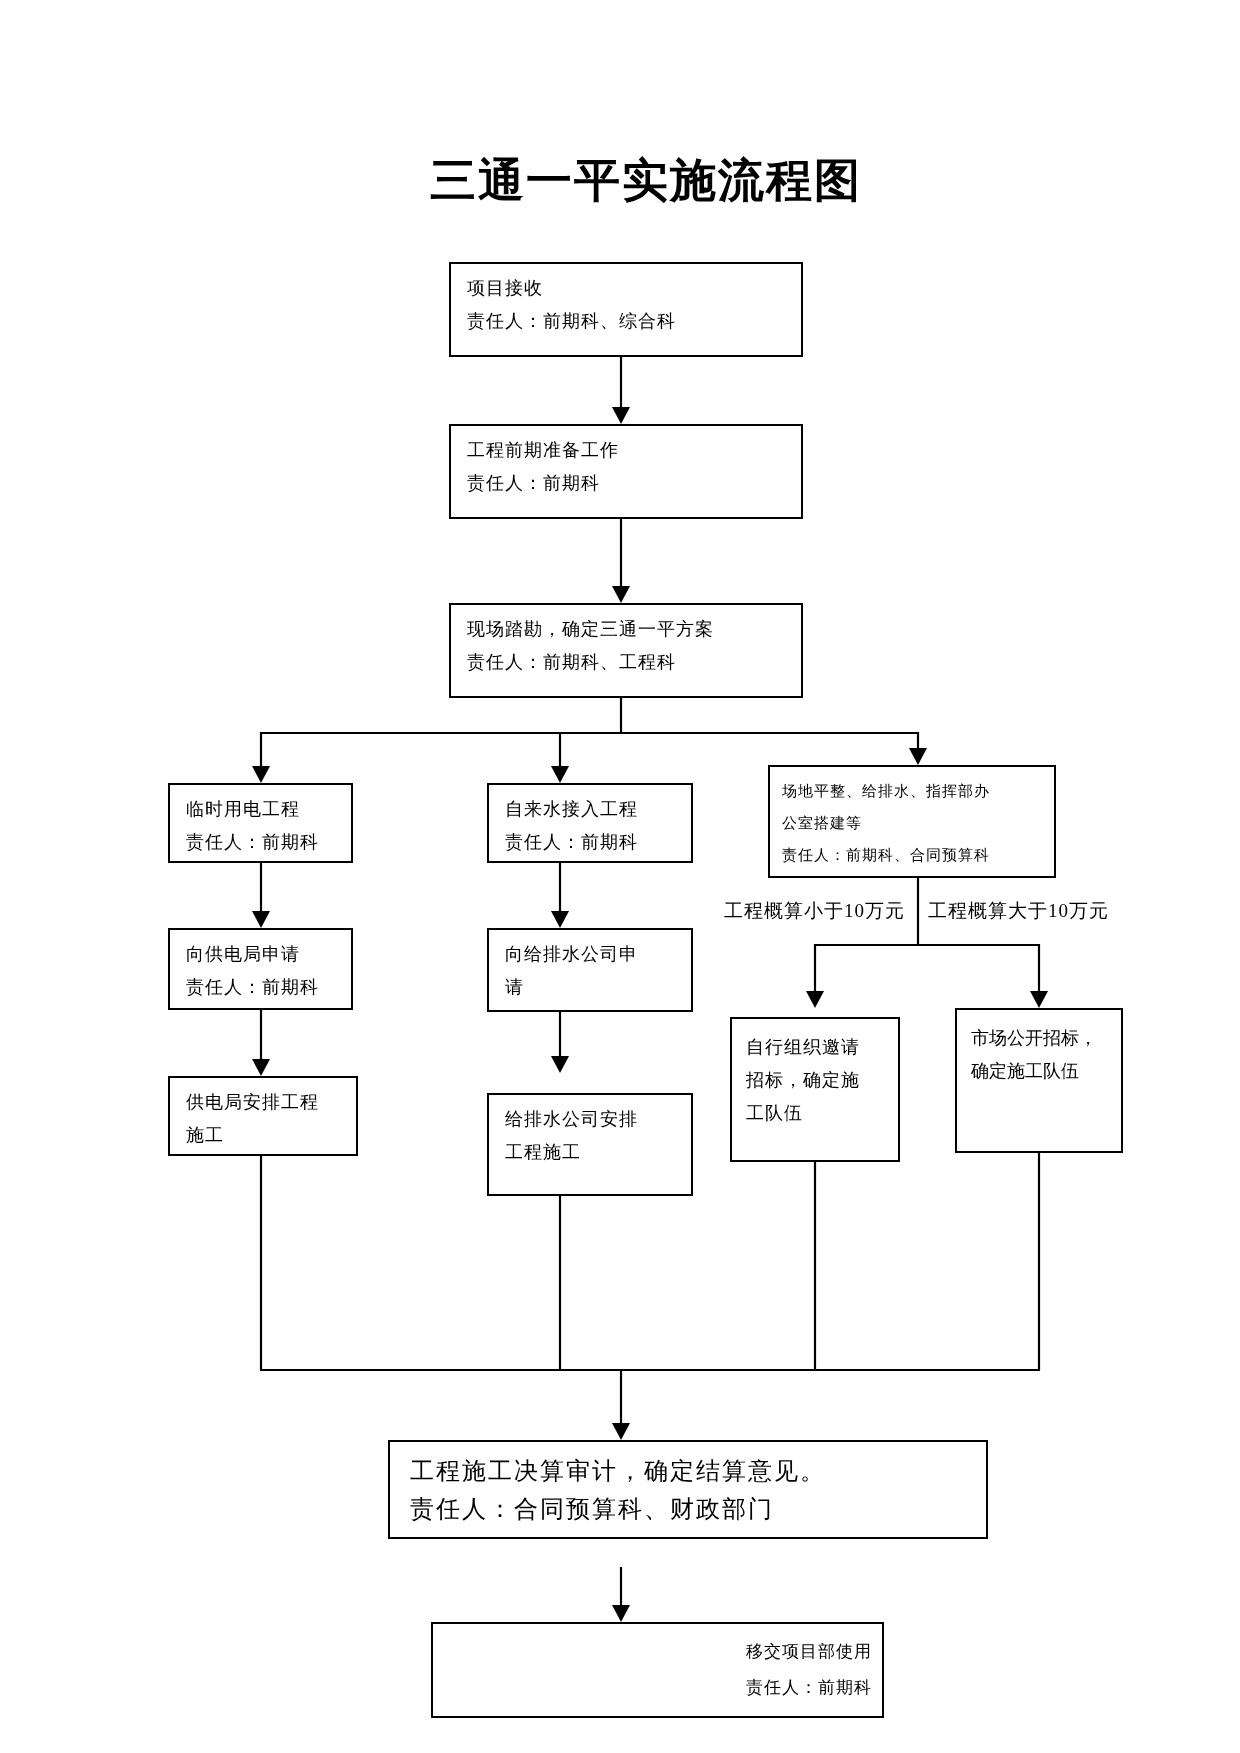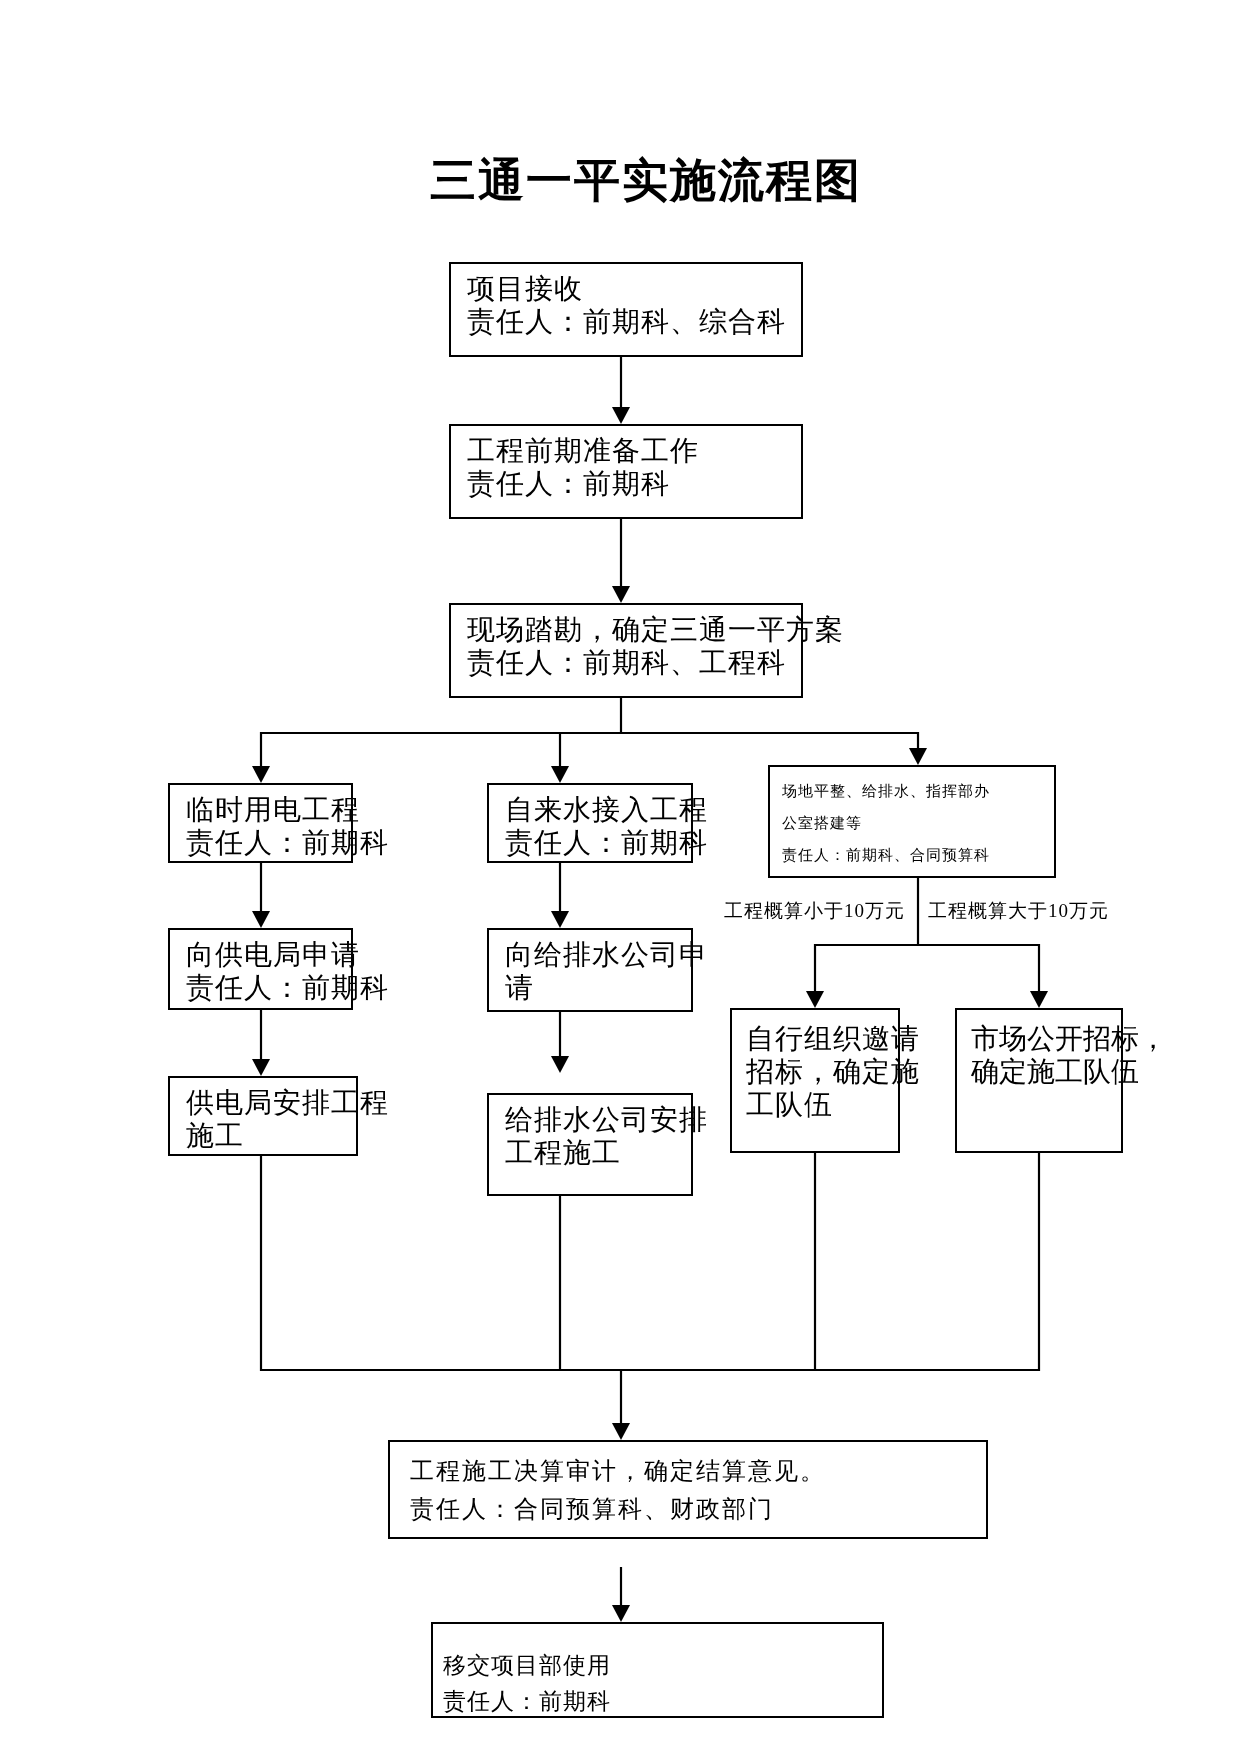--- a/index.html
+++ b/index.html
@@ -9,29 +9,29 @@
     overflow:hidden;
   }
   #connectors { position:absolute; left:0; top:0; }
   .page-title {
     position:absolute; top:150px; left:646px; transform:translateX(-50%);
     font-family:"Liberation Sans","DejaVu Sans",sans-serif;
     font-weight:700; font-size:46px; letter-spacing:2px; white-space:nowrap;
   }
   .node {
     position:absolute; box-sizing:border-box; border:2.5px solid #000;
-    background:#fff; font-size:28px; letter-spacing:1px;
+    background:#fff; font-size:18px; letter-spacing:1px;
     padding:8px 16px; line-height:33px;
   }
   .node .ln { white-space:nowrap; }
   .node-wide   { padding:8px 12px; font-size:15px; line-height:32px; }
-  .node-bid    { padding:12px 14px; }
+  .node-bid    { padding:12px 14px;margin-top:9px; }
   .node-bid2   { padding:12px 14px; letter-spacing:0; }
   .node-audit  { padding:10px 20px; font-size:24px; line-height:38px; letter-spacing:2px; }
-  .node-hand   { padding:24px 10px; font-size:23px; line-height:36px; text-align:left; }
+  .node-hand   { padding:10px 10px; font-size:17px; line-height:36px; text-align:right; }
   .branch-label {
     position:absolute; top:898px; font-size:19px; letter-spacing:1px; white-space:nowrap;
   }
   .branch-label.left  { left:700px; width:205px; text-align:right; }
   .branch-label.right { left:928px; }
 </style>
 </head>
 <body>
 
 <div id="canvas">

